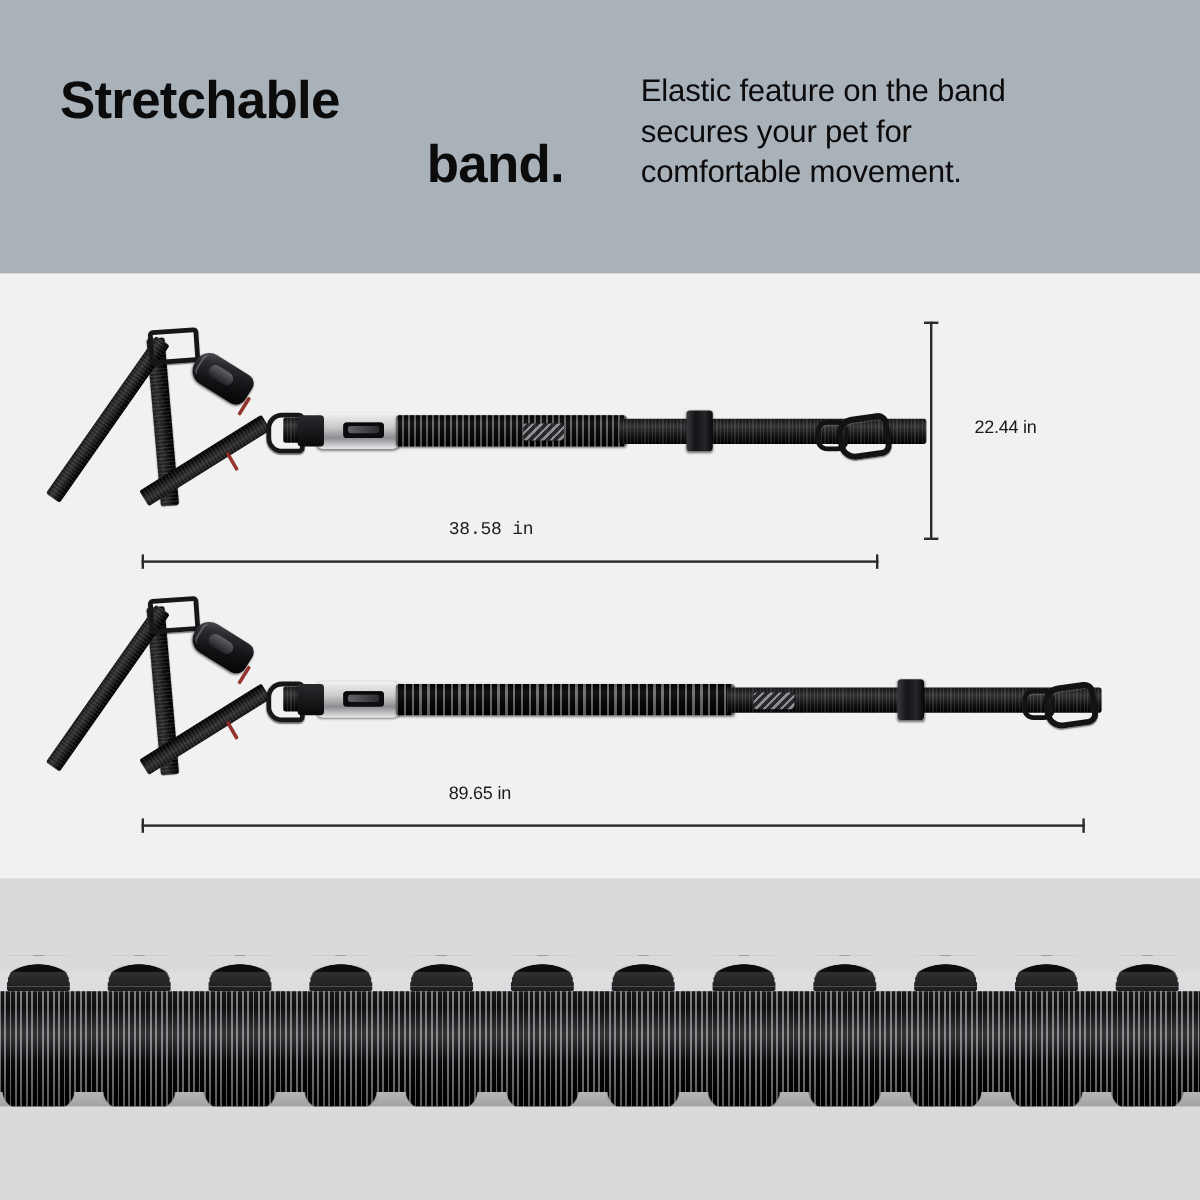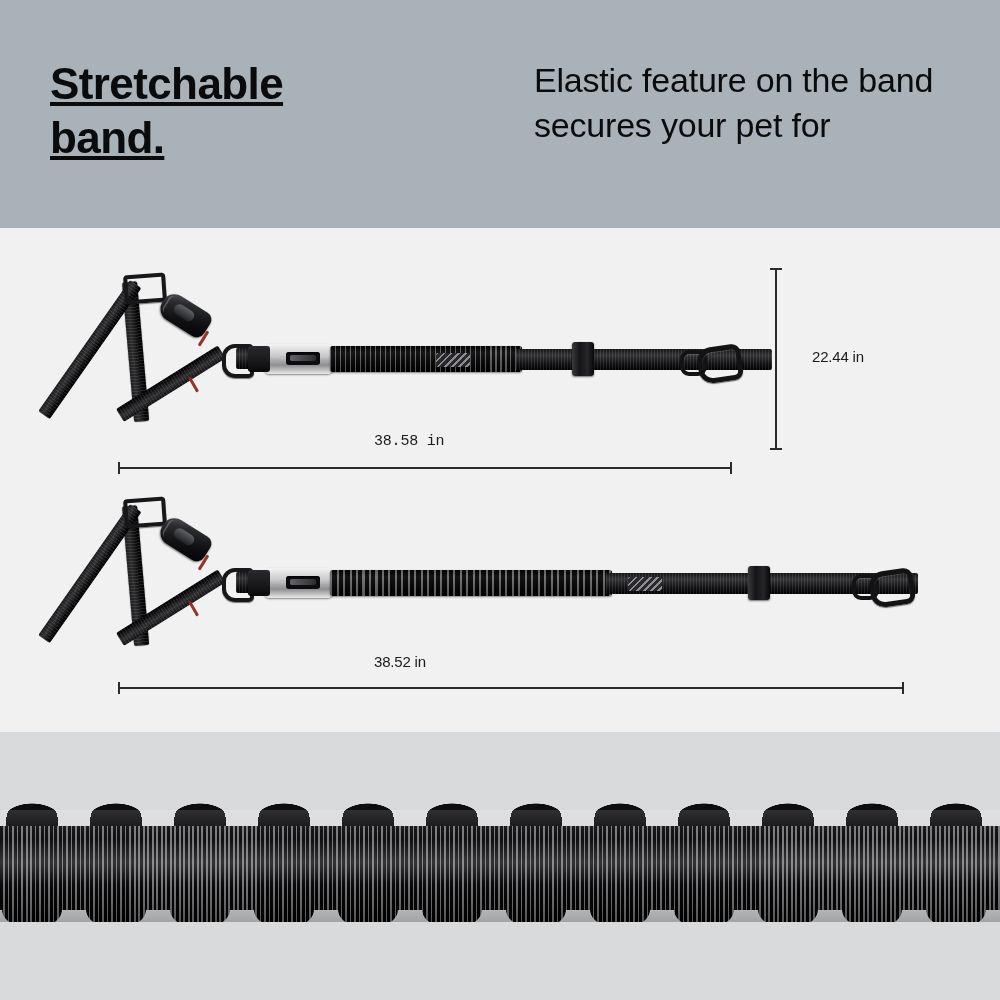--- a/index.html
+++ b/index.html
@@ -12,26 +12,26 @@
   .page{position:relative;width:1000px;height:1000px;}
 
   
   .header{
     position:absolute;left:0;top:0;width:1000px;height:228px;
     background:#A9B1B9;
   }
   .headline{
     position:absolute;left:50px;top:57px;width:420px;
     font-size:44px;font-weight:700;line-height:1.22;
-    letter-spacing:-0.6px;color:#0B0B0C;text-decoration:underline;
-  }
-  .headline .l2{display:block;}
+    letter-spacing:-0.6px;color:#0B0B0C;
+  }
+  .headline .l2{display:block;text-align:right;}
   .subcopy{
     position:absolute;left:534px;top:58px;width:430px;
-    font-size:34px;font-weight:400;line-height:1.31;
+    font-size:26px;font-weight:400;line-height:1.31;
     letter-spacing:-0.2px;color:#0B0B0C;
   }
   .subcopy span{display:block;}
 
   
   .panel{
     position:absolute;left:0;top:228px;width:1000px;height:504px;
     background:#F1F1F1;
   }
 
@@ -262,20 +262,21 @@
 <div class="page">
 
   <div class="header">
     <div class="headline">
       <span class="l1">Stretchable</span>
       <span class="l2">band.</span>
     </div>
     <div class="subcopy">
       <span>Elastic feature on the band</span>
       <span>secures your pet for</span>
+      <span>comfortable movement.</span>
     </div>
   </div>
 
   <div class="panel">
 
     <div class="leash" style="left:112px;top:40px;width:620px;height:180px;">
 
       <div class="handle">
         <div class="strapL"></div>
         <div class="strapD"></div>
@@ -351,21 +352,21 @@
       <div class="webbing" style="left:494px;top:81px;width:312px;"></div>
       <div class="reflective" style="left:516px;top:85px;"></div>
       <div class="slider" style="left:636px;top:74px;"></div>
 
       <div class="snap" style="left:740px;top:75px;">
         <div class="swivel"></div>
         <div class="hook"></div>
       </div>
     </div>
 
-    <div class="dim-label" style="left:374px;top:425px;">38.52 in</div>
+    <div class="dim-label" style="left:374px;top:425px;">89.65 in</div>
     <div class="dim-h" style="left:118px;top:454px;width:786px;">
       <div class="capL"></div>
       <div class="line"></div>
       <div class="capR"></div>
     </div>
 
   </div>
 
   <div class="closeup">
     <div class="band"></div>

